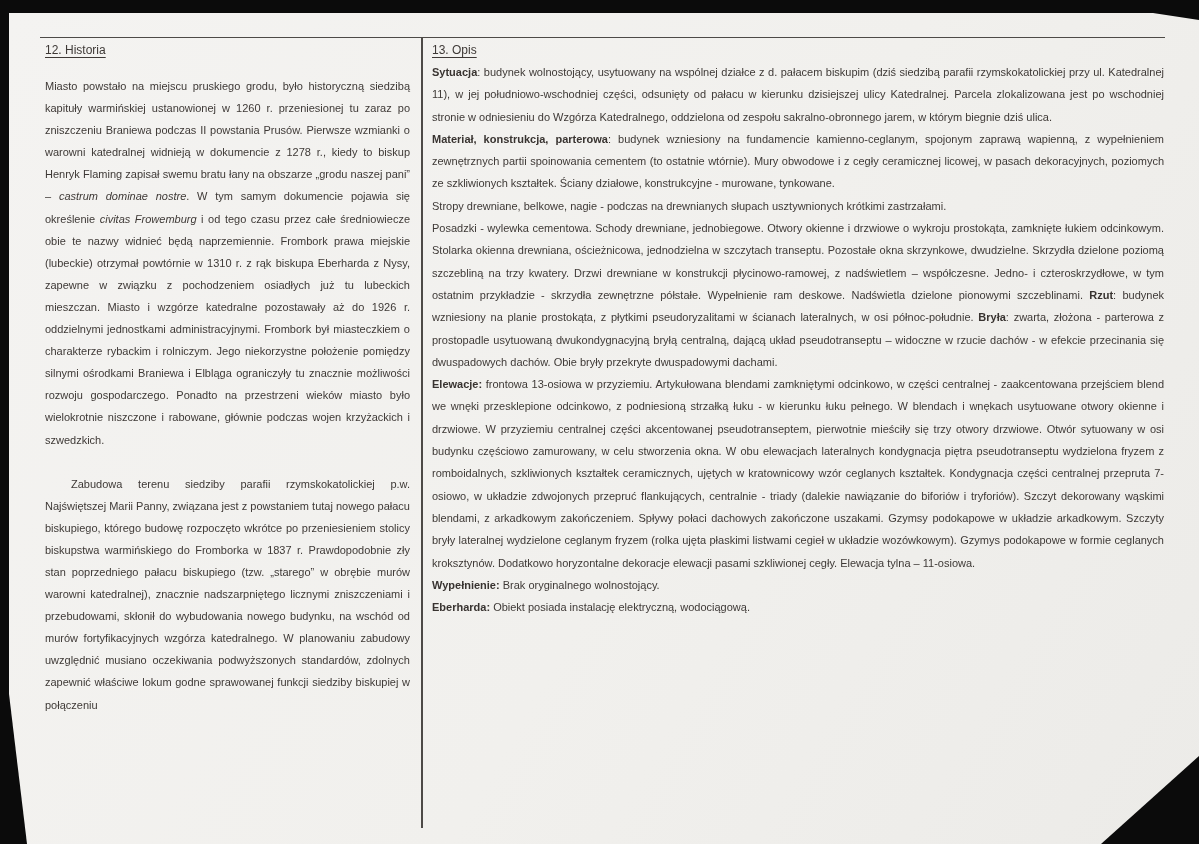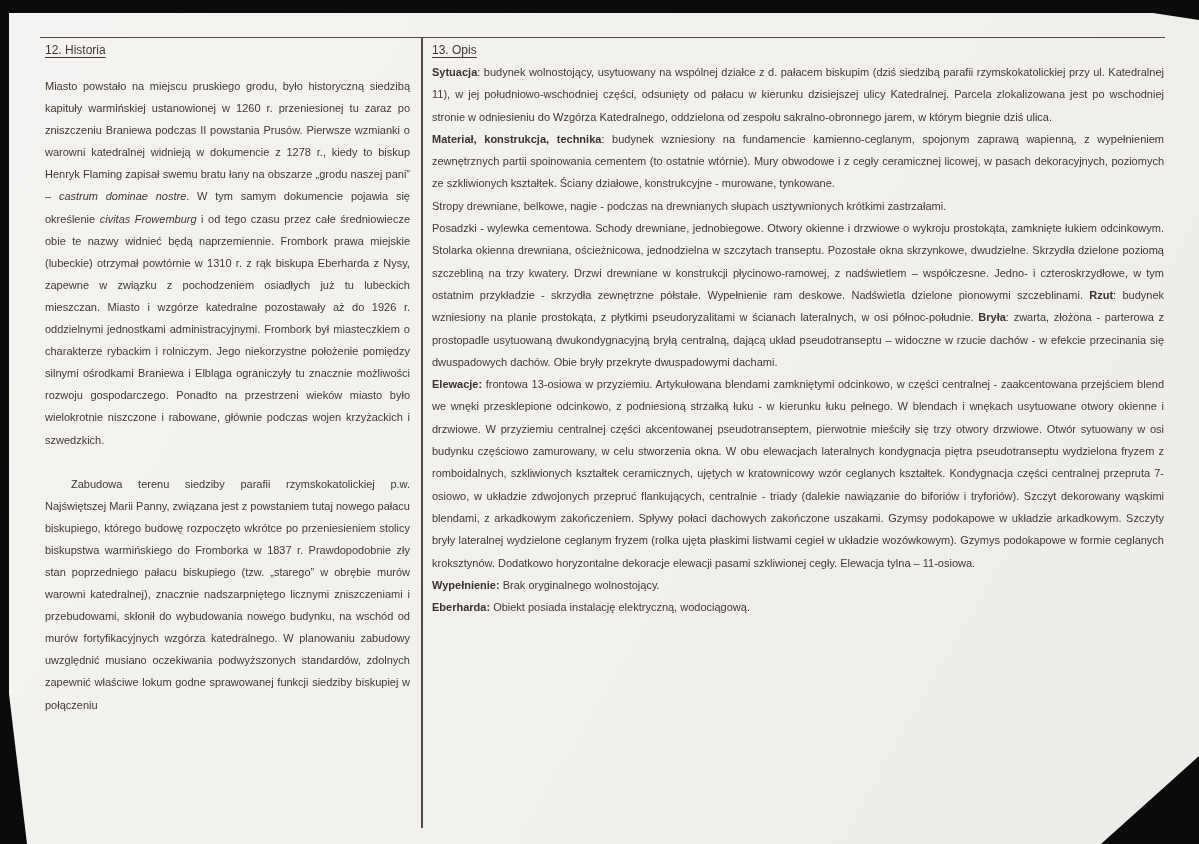--- a/index.html
+++ b/index.html
@@ -67,21 +67,21 @@
     <div class="col col-left">
       <span class="colheader">12. Historia</span>
       <p><span>Miasto powstało na miejscu pruskiego grodu, było historyczną siedzibą kapituły warmińskiej ustanowionej w 1260 r. przeniesionej tu zaraz po zniszczeniu Braniewa podczas II powstania Prusów. Pierwsze wzmianki o warowni katedralnej widnieją w dokumencie z 1278 r., kiedy to biskup Henryk Flaming zapisał swemu bratu łany na obszarze „grodu naszej pani” – </span><i>castrum dominae nostre</i><span>. W tym samym dokumencie pojawia się określenie </span><i>civitas Frowemburg</i><span> i od tego czasu przez całe średniowiecze obie te nazwy widnieć będą naprzemiennie. Frombork prawa miejskie (lubeckie) otrzymał powtórnie w 1310 r. z rąk biskupa Eberharda z Nysy, zapewne w związku z pochodzeniem osiadłych już tu lubeckich mieszczan. Miasto i wzgórze katedralne pozostawały aż do 1926 r. oddzielnymi jednostkami administracyjnymi. Frombork był miasteczkiem o charakterze rybackim i rolniczym. Jego niekorzystne położenie pomiędzy silnymi ośrodkami Braniewa i Elbląga ograniczyły tu znacznie możliwości rozwoju gospodarczego. Ponadto na przestrzeni wieków miasto było wielokrotnie niszczone i rabowane, głównie podczas wojen krzyżackich i szwedzkich.</span></p>
       <p class="gap">Zabudowa terenu siedziby parafii rzymskokatolickiej p.w. Najświętszej Marii Panny, związana jest z powstaniem tutaj nowego pałacu biskupiego, którego budowę rozpoczęto wkrótce po przeniesieniem stolicy biskupstwa warmińskiego do Fromborka w 1837 r. Prawdopodobnie zły stan poprzedniego pałacu biskupiego (tzw. „starego” w obrębie murów warowni katedralnej), znacznie nadszarpniętego licznymi zniszczeniami i przebudowami, skłonił do wybudowania nowego budynku, na wschód od murów fortyfikacyjnych wzgórza katedralnego. W planowaniu zabudowy uwzględnić musiano oczekiwania podwyższonych standardów, zdolnych zapewnić właściwe lokum godne sprawowanej funkcji siedziby biskupiej w połączeniu</p>
       
     </div>
 
     <div class="col col-right">
       <span class="colheader">13. Opis</span>
       <p><b>Sytuacja</b><span>: budynek wolnostojący, usytuowany na wspólnej działce z d. pałacem biskupim (dziś siedzibą parafii rzymskokatolickiej przy ul. Katedralnej 11), w jej południowo-wschodniej części, odsunięty od pałacu w kierunku dzisiejszej ulicy Katedralnej. Parcela zlokalizowana jest po wschodniej stronie w odniesieniu do Wzgórza Katedralnego, oddzielona od zespołu sakralno-obronnego jarem, w którym biegnie dziś ulica.</span></p>
-      <p><b>Materiał, konstrukcja, technika</b><span>: budynek wzniesiony na fundamencie kamienno-ceglanym, spojonym zaprawą wapienną, z wypełnieniem zewnętrznych partii spoinowania cementem (to ostatnie wtórnie). Mury obwodowe i z cegły ceramicznej licowej, w pasach dekoracyjnych, poziomych ze szkliwionych kształtek. Ściany działowe, konstrukcyjne - murowane, tynkowane.</span></p>
+      <p><b>Materiał, konstrukcja, parterowa</b><span>: budynek wzniesiony na fundamencie kamienno-ceglanym, spojonym zaprawą wapienną, z wypełnieniem zewnętrznych partii spoinowania cementem (to ostatnie wtórnie). Mury obwodowe i z cegły ceramicznej licowej, w pasach dekoracyjnych, poziomych ze szkliwionych kształtek. Ściany działowe, konstrukcyjne - murowane, tynkowane.</span></p>
       <p>Stropy drewniane, belkowe, nagie - podczas na drewnianych słupach usztywnionych krótkimi zastrzałami.</p>
       <p><span>Posadzki - wylewka cementowa. Schody drewniane, jednobiegowe.  Otwory okienne i drzwiowe o wykroju prostokąta, zamknięte łukiem odcinkowym. Stolarka okienna drewniana, ościeżnicowa, jednodzielna w szczytach transeptu. Pozostałe okna skrzynkowe, dwudzielne. Skrzydła dzielone poziomą szczebliną na trzy kwatery. Drzwi drewniane w konstrukcji płycinowo-ramowej, z nadświetlem – współczesne. Jedno- i czteroskrzydłowe, w tym ostatnim przykładzie - skrzydła zewnętrzne półstałe. Wypełnienie ram deskowe. Nadświetla dzielone pionowymi szczeblinami. </span><b>Rzut</b><span>: budynek wzniesiony na planie prostokąta, z płytkimi pseudoryzalitami w ścianach lateralnych, w osi północ-południe. </span><b>Bryła</b><span>: zwarta, złożona - parterowa z prostopadle usytuowaną dwukondygnacyjną bryłą centralną, dającą układ pseudotranseptu – widoczne w rzucie dachów - w efekcie przecinania się dwuspadowych dachów. Obie bryły przekryte dwuspadowymi dachami.</span></p>
       <p><b>Elewacje:</b><span> frontowa 13-osiowa w przyziemiu. Artykułowana blendami zamkniętymi odcinkowo, w części centralnej - zaakcentowana przejściem blend we wnęki przesklepione odcinkowo, z podniesioną strzałką łuku - w kierunku łuku pełnego. W blendach i wnękach usytuowane otwory okienne i drzwiowe. W przyziemiu centralnej części akcentowanej pseudotranseptem, pierwotnie mieściły się trzy otwory drzwiowe. Otwór sytuowany w osi budynku częściowo zamurowany, w celu stworzenia okna. W obu elewacjach lateralnych kondygnacja piętra pseudotranseptu wydzielona fryzem z romboidalnych, szkliwionych kształtek ceramicznych, ujętych w kratownicowy wzór ceglanych kształtek. Kondygnacja części centralnej przepruta 7-osiowo, w układzie zdwojonych przepruć flankujących, centralnie - triady (dalekie nawiązanie do biforiów i tryforiów). Szczyt dekorowany wąskimi blendami, z arkadkowym zakończeniem. Spływy połaci dachowych zakończone uszakami. Gzymsy podokapowe w układzie arkadkowym. Szczyty bryły lateralnej wydzielone ceglanym fryzem (rolka ujęta płaskimi listwami cegieł w układzie wozówkowym). Gzymys podokapowe w formie ceglanych kroksztynów. Dodatkowo horyzontalne dekoracje elewacji pasami szkliwionej cegły.  Elewacja tylna – 11-osiowa.</span></p>
       <p><b>Wypełnienie:</b><span> Brak oryginalnego wolnostojący.</span></p>
       <p><b>Eberharda:</b><span> Obiekt posiada instalację elektryczną, wodociągową.</span></p>
     </div>
   </div>
 
   <div class="art-top"></div>
   <div class="art-left"></div>

